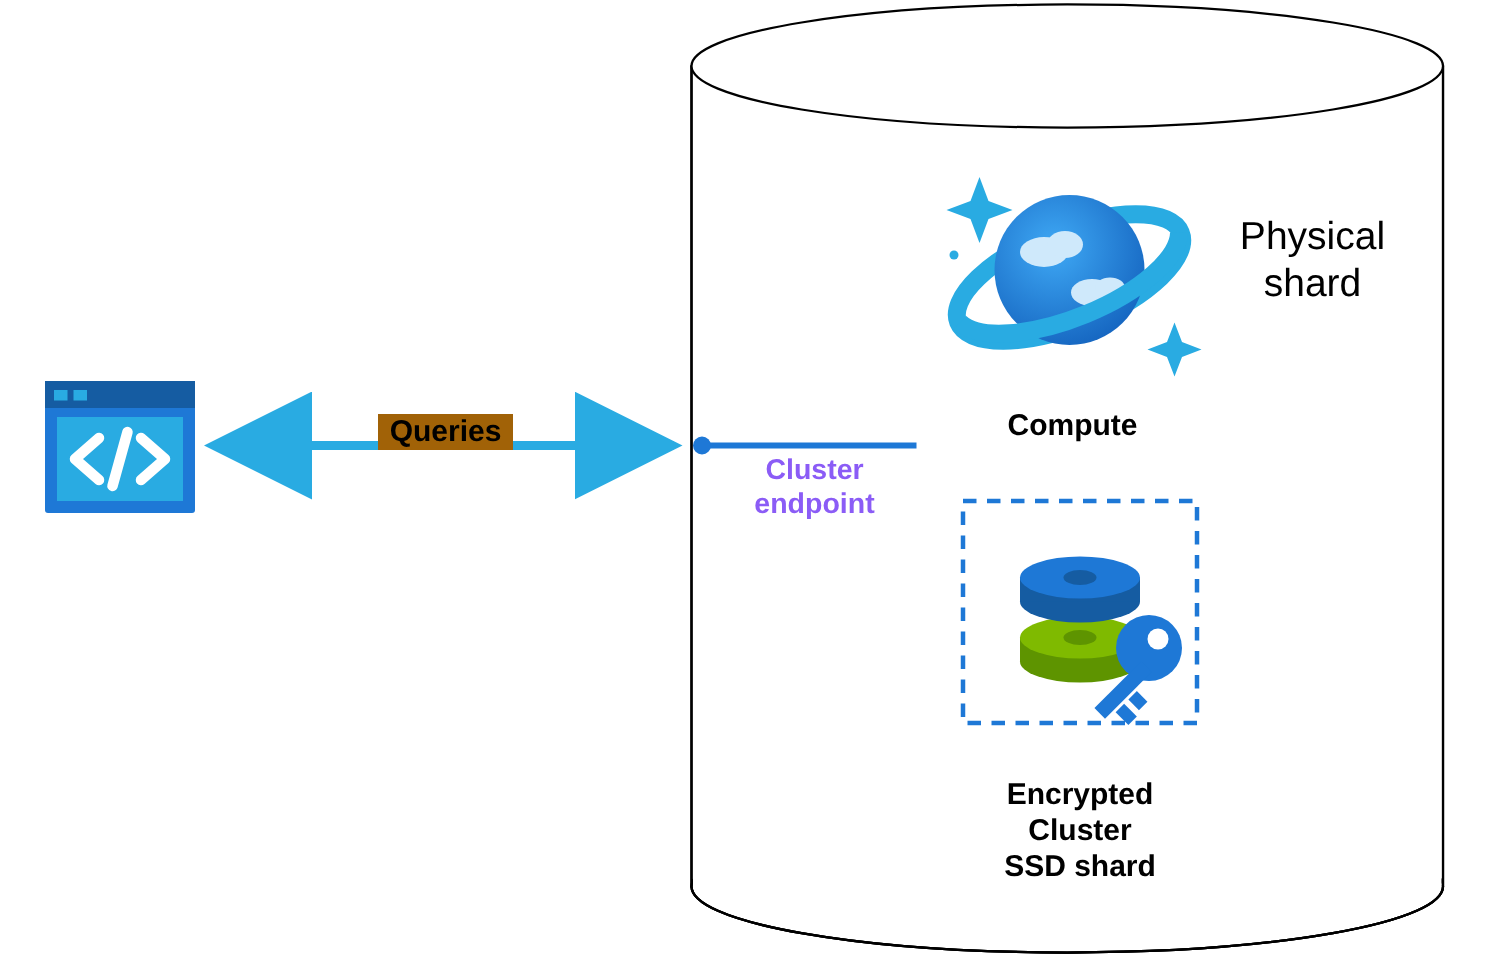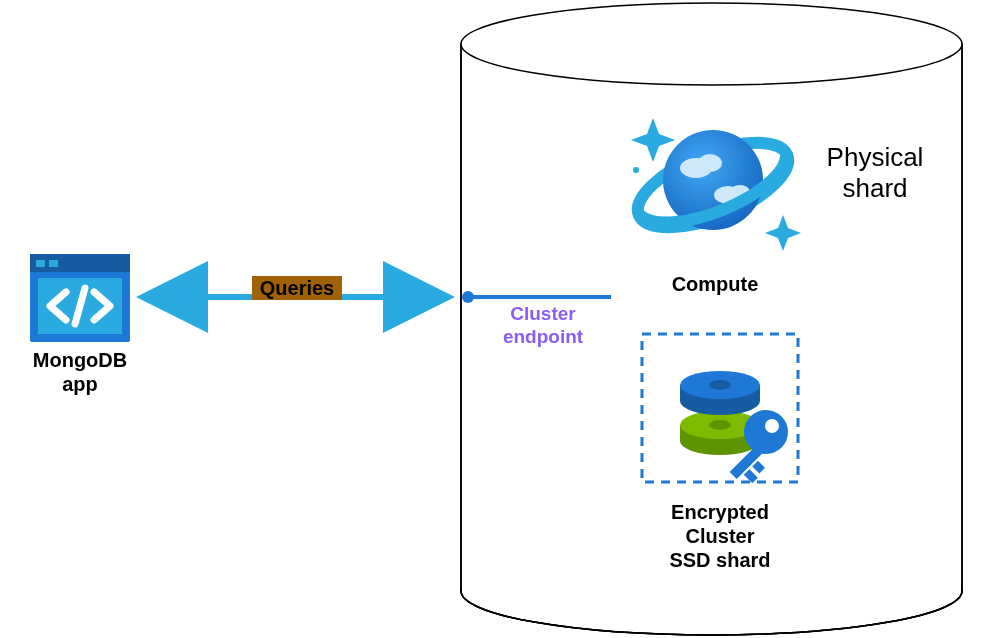--- a/index.html
+++ b/index.html
@@ -59,24 +59,20 @@
     <rect x="6" y="6" width="9" height="7" fill="#29ABE2"></rect>
     <rect x="19" y="6" width="9" height="7" fill="#29ABE2"></rect>
 
     <rect x="8" y="24" width="84" height="56" fill="#29ABE2"></rect>
 
     <path d="M 36 38 L 20 52 L 36 66" fill="none" stroke="#ffffff" stroke-width="7" stroke-linecap="round" stroke-linejoin="round"></path>
     <path d="M 64 38 L 80 52 L 64 66" fill="none" stroke="#ffffff" stroke-width="7" stroke-linecap="round" stroke-linejoin="round"></path>
     <line x1="55" y1="34" x2="45" y2="70" stroke="#ffffff" stroke-width="7" stroke-linecap="round"></line>
   </svg>
 
-  <div class="label bold" style="left:30px; top:348px; width:100px;">
-    <span>MongoDB</span><br>
-    <span>app</span>
-  </div>
 
   <svg class="abs" width="999" height="638">
     <defs>
       <marker id="arrL" markerWidth="14" markerHeight="14" refX="3" refY="6" orient="auto">
         <path d="M 12 0 L 0 6 L 12 12 Z" fill="#29ABE2"></path>
       </marker>
       <marker id="arrR" markerWidth="14" markerHeight="14" refX="11" refY="6" orient="auto">
         <path d="M 0 0 L 12 6 L 0 12 Z" fill="#29ABE2"></path>
       </marker>
     </defs>
@@ -150,19 +146,19 @@
     </g>
 
     <g transform="translate(108,92)">
       <circle cx="18" cy="8" r="22" fill="#1E78D6"></circle>
       <circle cx="24" cy="2" r="7" fill="#ffffff"></circle>
       <rect x="-30" y="28" width="44" height="10" fill="#1E78D6" transform="rotate(-45 0 24)"></rect>
       <rect x="-22" y="40" width="8" height="12" fill="#1E78D6" transform="rotate(-45 0 24)"></rect>
       <rect x="-10" y="40" width="8" height="10" fill="#1E78D6" transform="rotate(-45 0 24)"></rect>
     </g>
   </svg>
-  <div class="label bold" style="left:640px; top:500px; width:160px;">
+  <div class="label bold" style="left:640px; top:518px; width:160px;">
     <span>Encrypted</span><br>
     <span>Cluster</span><br>
     <span>SSD shard</span>
   </div>
 
 </div>
 
 </body></html>

